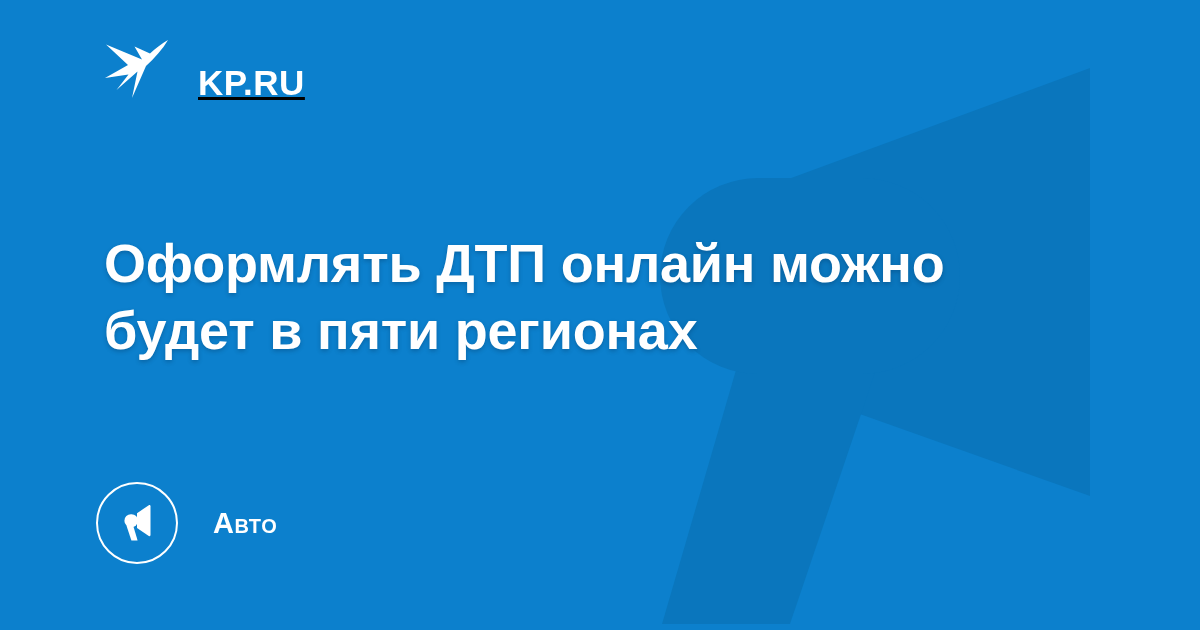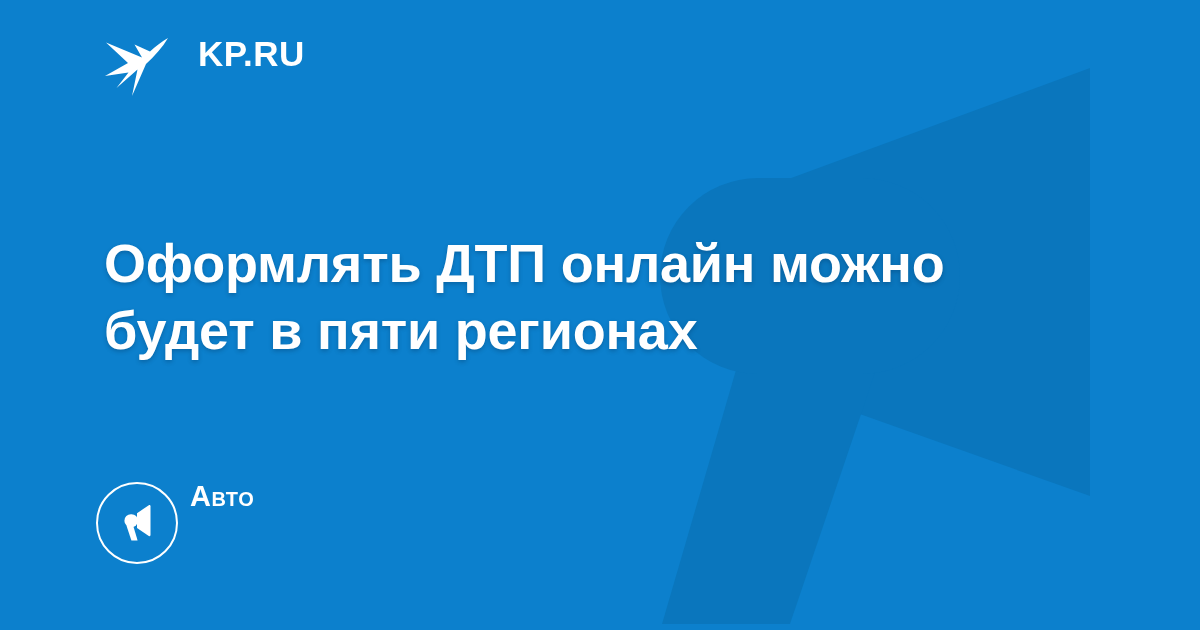--- a/index.html
+++ b/index.html
@@ -28,23 +28,24 @@
     height: 630px;
     pointer-events: none;
   }
 
   
   .brand {
     position: absolute;
     left: 104px;
     top: 36px;
     display: flex;
-    align-items: flex-start;
+    align-items: flex-end;
     gap: 22px;
     height: 64px;
+    text-decoration: underline;
   }
   .brand-bird {
     display: block;
     width: 72px;
     height: 62px;
   }
   .brand-name {
     color: #ffffff;
     font-size: 35px;
     font-weight: 700;
@@ -67,21 +68,22 @@
     letter-spacing: -0.2px;
     text-shadow: 0 2px 4px rgba(0, 40, 75, 0.30);
   }
 
   
   .rubric {
     position: absolute;
     left: 96px;
     top: 482px;
     display: flex;
-    gap: 12px;
+    align-items: center;
+    gap: 35px;
     height: 82px;
   }
   .rubric-circle {
     width: 82px;
     height: 82px;
     border: 2px solid #ffffff;
     border-radius: 50%;
     box-sizing: border-box;
     display: flex;
     align-items: center;

